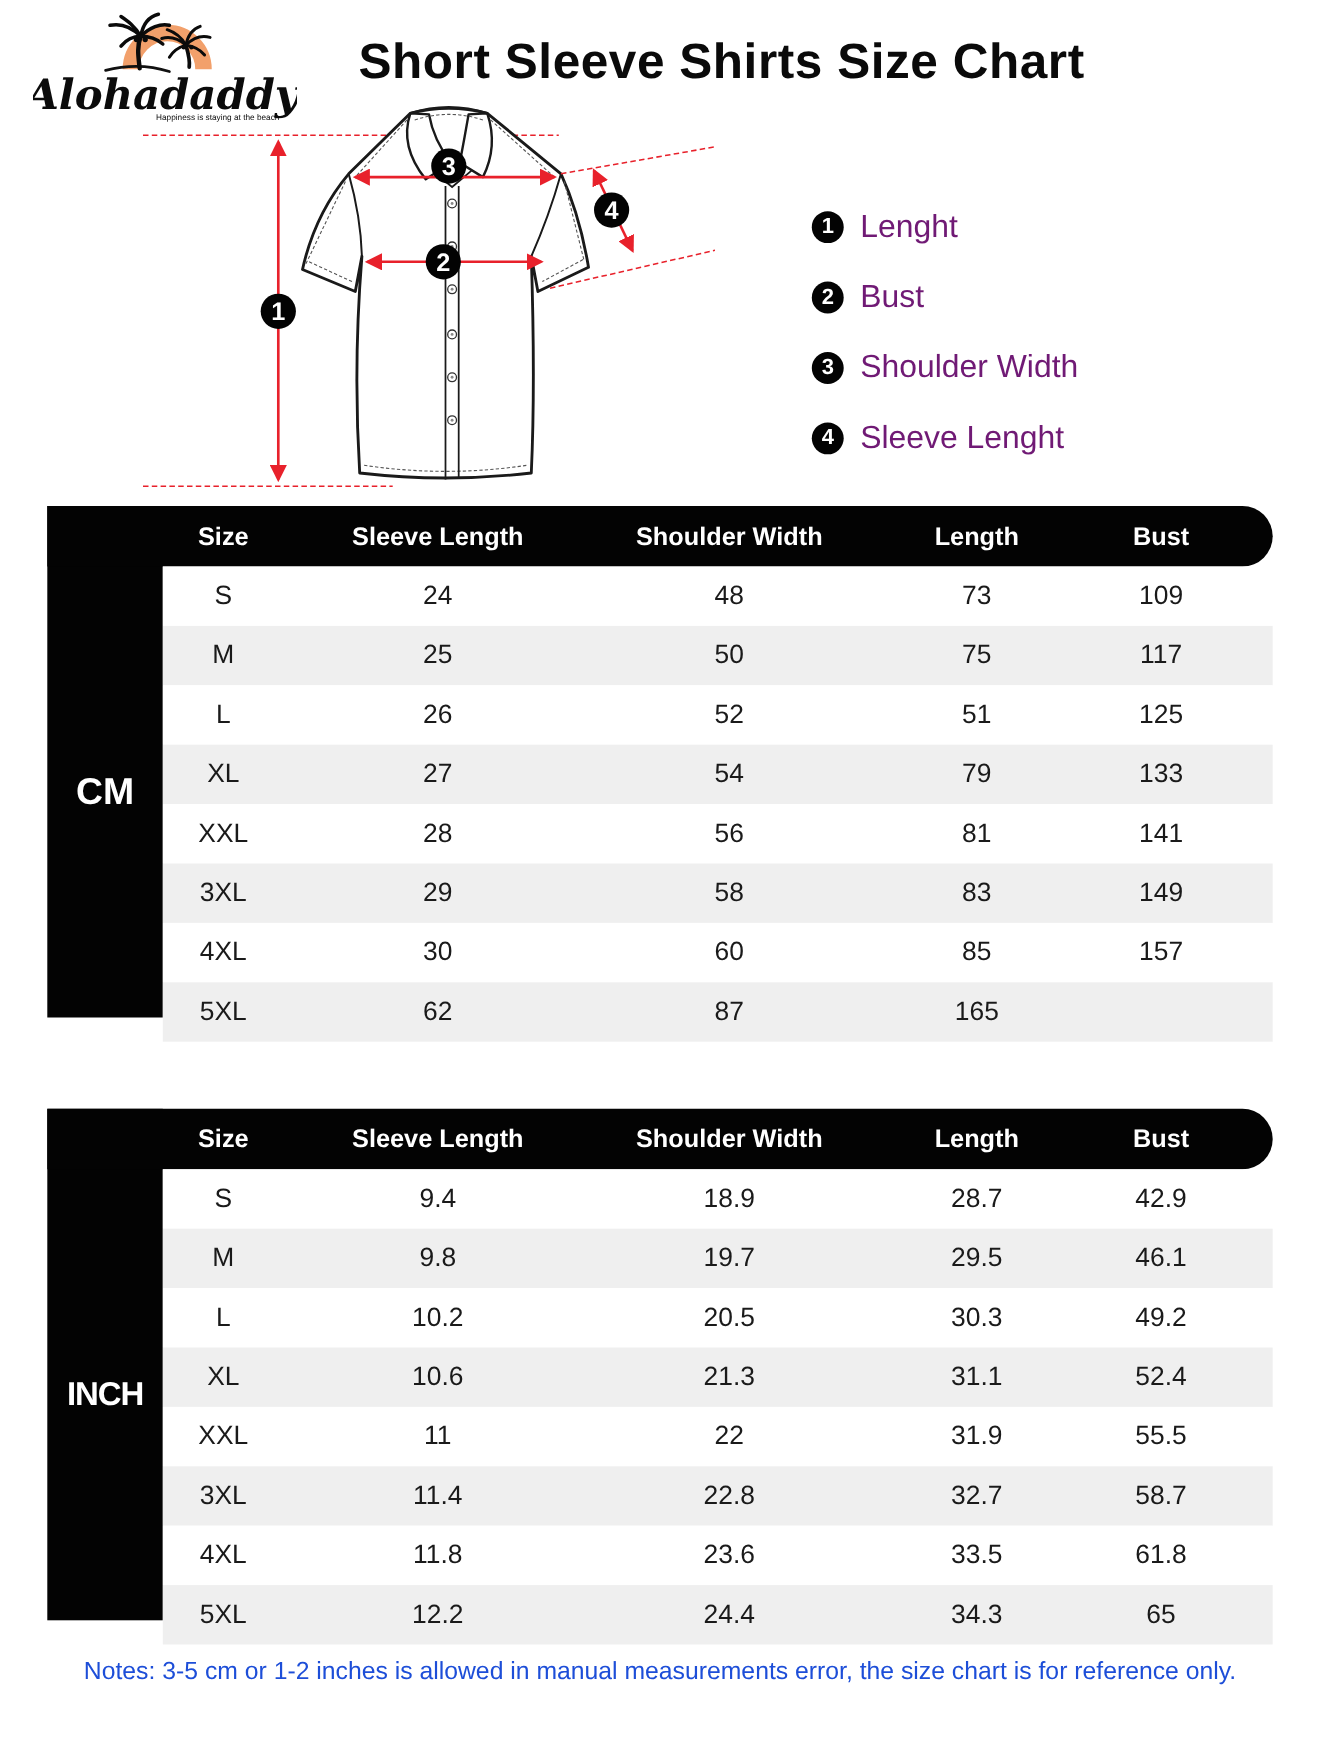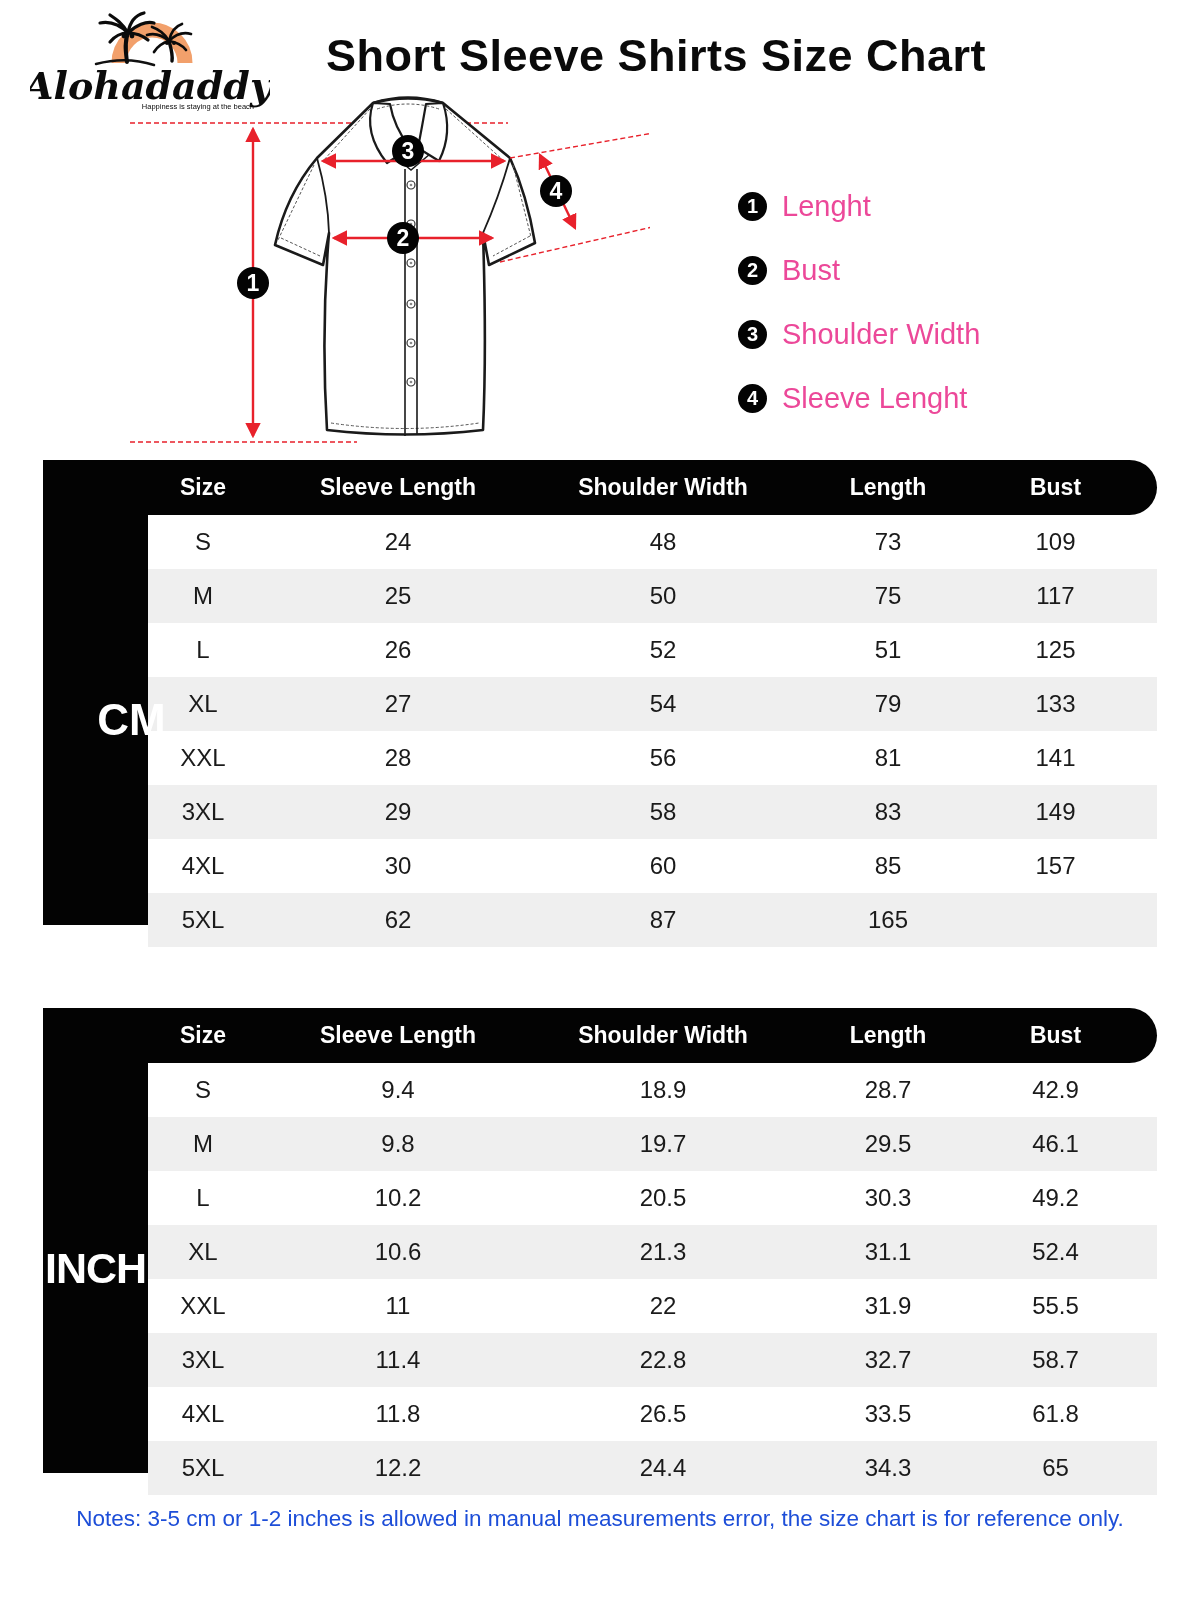--- a/index.html
+++ b/index.html
@@ -16,39 +16,39 @@
   
   .diagram{position:absolute;left:90px;top:85px;width:560px;height:370px;}
   
   .legend{position:absolute;left:738px;top:190px;display:flex;flex-direction:column;gap:31px;}
   .legend-item{display:flex;align-items:center;}
   .legend-num{
     width:29px;height:29px;border-radius:50%;background:#030303;color:#fff;
     display:flex;align-items:center;justify-content:center;
     font-size:20px;font-weight:bold;flex:0 0 29px;
   }
-  .legend-label{margin-left:15px;font-size:29px;color:#ec4899;}
+  .legend-label{margin-left:15px;font-size:29px;color:#701a75;}
   
   .size-table{position:absolute;left:43px;width:1114px;height:465px;}
   .size-table.cm{top:460px;}
   .size-table.inch{top:1008px;}
   .t-header{
     position:relative;z-index:2;height:55px;background:#030303;color:#fff;
     border-radius:0 28px 28px 0;
     display:grid;grid-template-columns:105px 110px 280px 250px 200px 135px 34px;
     align-items:center;text-align:center;font-weight:bold;font-size:23px;
   }
   .t-sidebar{position:absolute;left:0;top:0;width:105px;height:100%;background:#030303;z-index:1;}
   .unit{
     position:absolute;left:0;top:55px;bottom:0;width:105px;z-index:3;
     display:flex;align-items:center;justify-content:center;
     color:#fff;font-weight:bold;
   }
-  .size-table.cm .unit{font-size:44px;padding-left:36px;}
-  .size-table.inch .unit{font-size:43px;letter-spacing:-1px;}
+  .size-table.cm .unit{font-size:34px;}
+  .size-table.inch .unit{font-size:30px;letter-spacing:-1px;}
   .t-rows{margin-left:105px;width:1009px;position:relative;z-index:2;}
   .t-row{
     height:54px;display:grid;grid-template-columns:110px 280px 250px 200px 135px;
     align-items:center;text-align:center;font-size:24px;color:#1a1a1a;background:#fff;
   }
   .t-row:nth-child(even){background:#efefef;}
   
   .notes{position:absolute;left:0;top:1506px;width:1200px;text-align:center;font-size:22.5px;color:#1d4ed8;}
 </style>
 </head>
@@ -307,21 +307,21 @@
       <div class="t-row">
         <div class="cell">3XL</div>
         <div class="cell">11.4</div>
         <div class="cell">22.8</div>
         <div class="cell">32.7</div>
         <div class="cell">58.7</div>
       </div>
       <div class="t-row">
         <div class="cell">4XL</div>
         <div class="cell">11.8</div>
-        <div class="cell">26.5</div>
+        <div class="cell">23.6</div>
         <div class="cell">33.5</div>
         <div class="cell">61.8</div>
       </div>
       <div class="t-row">
         <div class="cell">5XL</div>
         <div class="cell">12.2</div>
         <div class="cell">24.4</div>
         <div class="cell">34.3</div>
         <div class="cell">65</div>
       </div>

